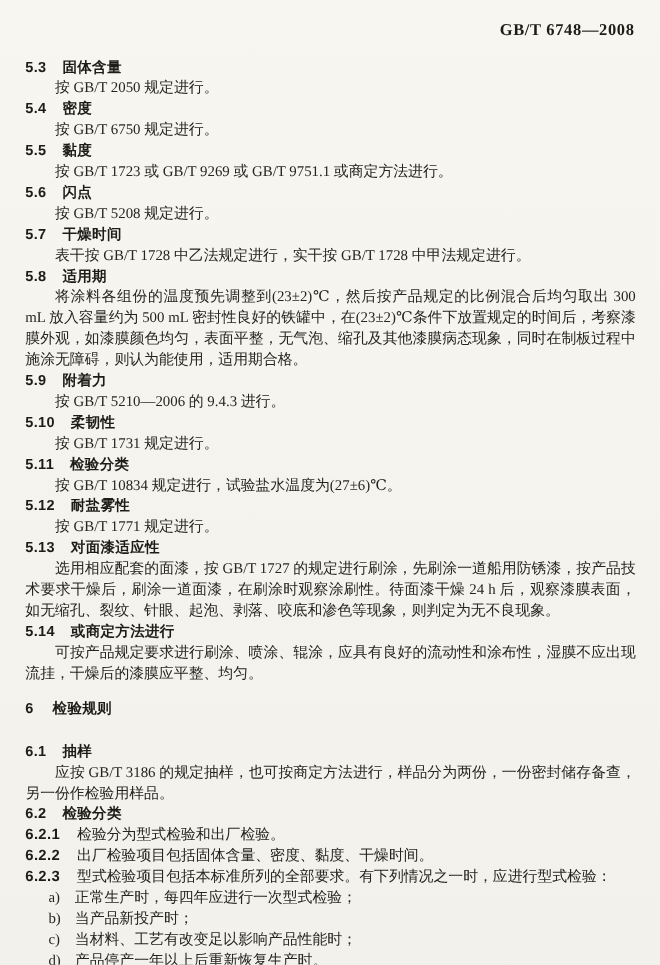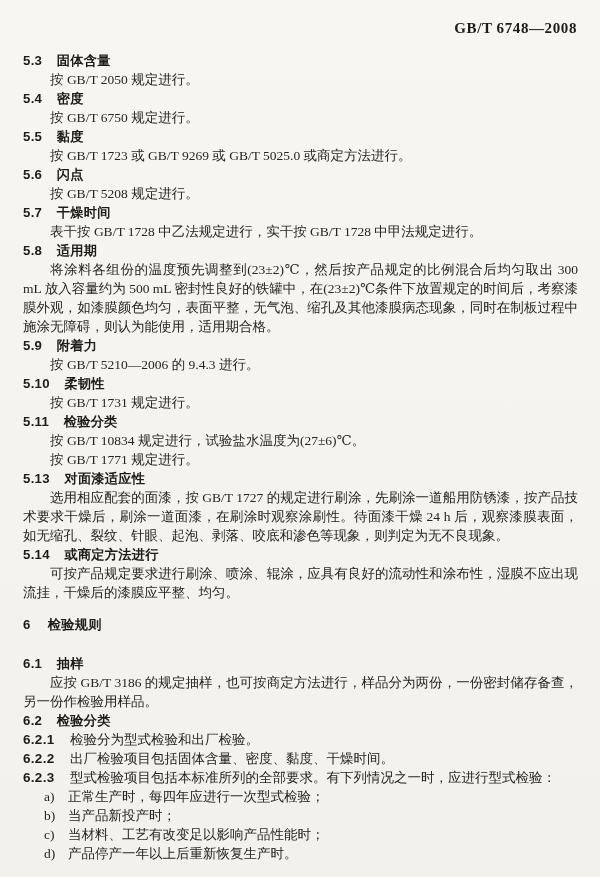--- a/index.html
+++ b/index.html
@@ -74,33 +74,34 @@
 <body>
 
 <div class="page">
   <div class="doc-header">GB/T 6748—2008</div>
   <div class="doc-body">
       <h2 class="clause"><span class="num">5.3</span><span class="title">固体含量</span></h2>
       <p class="body-para">按 GB/T 2050 规定进行。</p>
       <h2 class="clause"><span class="num">5.4</span><span class="title">密度</span></h2>
       <p class="body-para">按 GB/T 6750 规定进行。</p>
       <h2 class="clause"><span class="num">5.5</span><span class="title">黏度</span></h2>
-      <p class="body-para">按 GB/T 1723 或 GB/T 9269 或 GB/T 5025.0 或商定方法进行。</p>
+      <p class="body-para">按 GB/T 1723 或 GB/T 9269 或 GB/T 9751.1 或商定方法进行。</p>
       <h2 class="clause"><span class="num">5.6</span><span class="title">闪点</span></h2>
       <p class="body-para">按 GB/T 5208 规定进行。</p>
       <h2 class="clause"><span class="num">5.7</span><span class="title">干燥时间</span></h2>
       <p class="body-para">表干按 GB/T 1728 中乙法规定进行，实干按 GB/T 1728 中甲法规定进行。</p>
       <h2 class="clause"><span class="num">5.8</span><span class="title">适用期</span></h2>
       <p class="body-para">将涂料各组份的温度预先调整到(23±2)℃，然后按产品规定的比例混合后均匀取出 300 mL 放入容量约为 500 mL 密封性良好的铁罐中，在(23±2)℃条件下放置规定的时间后，考察漆膜外观，如漆膜颜色均匀，表面平整，无气泡、缩孔及其他漆膜病态现象，同时在制板过程中施涂无障碍，则认为能使用，适用期合格。</p>
       <h2 class="clause"><span class="num">5.9</span><span class="title">附着力</span></h2>
       <p class="body-para">按 GB/T 5210—2006 的 9.4.3 进行。</p>
       <h2 class="clause"><span class="num">5.10</span><span class="title">柔韧性</span></h2>
       <p class="body-para">按 GB/T 1731 规定进行。</p>
       <h2 class="clause"><span class="num">5.11</span><span class="title">检验分类</span></h2>
       <p class="body-para">按 GB/T 10834 规定进行，试验盐水温度为(27±6)℃。</p>
+      <h2 class="clause"><span class="num">5.12</span><span class="title">耐盐雾性</span></h2>
       <p class="body-para">按 GB/T 1771 规定进行。</p>
       <h2 class="clause"><span class="num">5.13</span><span class="title">对面漆适应性</span></h2>
       <p class="body-para">选用相应配套的面漆，按 GB/T 1727 的规定进行刷涂，先刷涂一道船用防锈漆，按产品技术要求干燥后，刷涂一道面漆，在刷涂时观察涂刷性。待面漆干燥 24 h 后，观察漆膜表面，如无缩孔、裂纹、针眼、起泡、剥落、咬底和渗色等现象，则判定为无不良现象。</p>
       <h2 class="clause"><span class="num">5.14</span><span class="title">或商定方法进行</span></h2>
       <p class="body-para">可按产品规定要求进行刷涂、喷涂、辊涂，应具有良好的流动性和涂布性，湿膜不应出现流挂，干燥后的漆膜应平整、均匀。</p>
       <h2 class="chapter"><span class="num">6</span><span class="title">检验规则</span></h2>
       <h2 class="clause"><span class="num">6.1</span><span class="title">抽样</span></h2>
       <p class="body-para">应按 GB/T 3186 的规定抽样，也可按商定方法进行，样品分为两份，一份密封储存备查，另一份作检验用样品。</p>
       <h2 class="clause"><span class="num">6.2</span><span class="title">检验分类</span></h2>
       <p class="numbered-para"><span class="num">6.2.1</span><span class="text">检验分为型式检验和出厂检验。</span></p>

